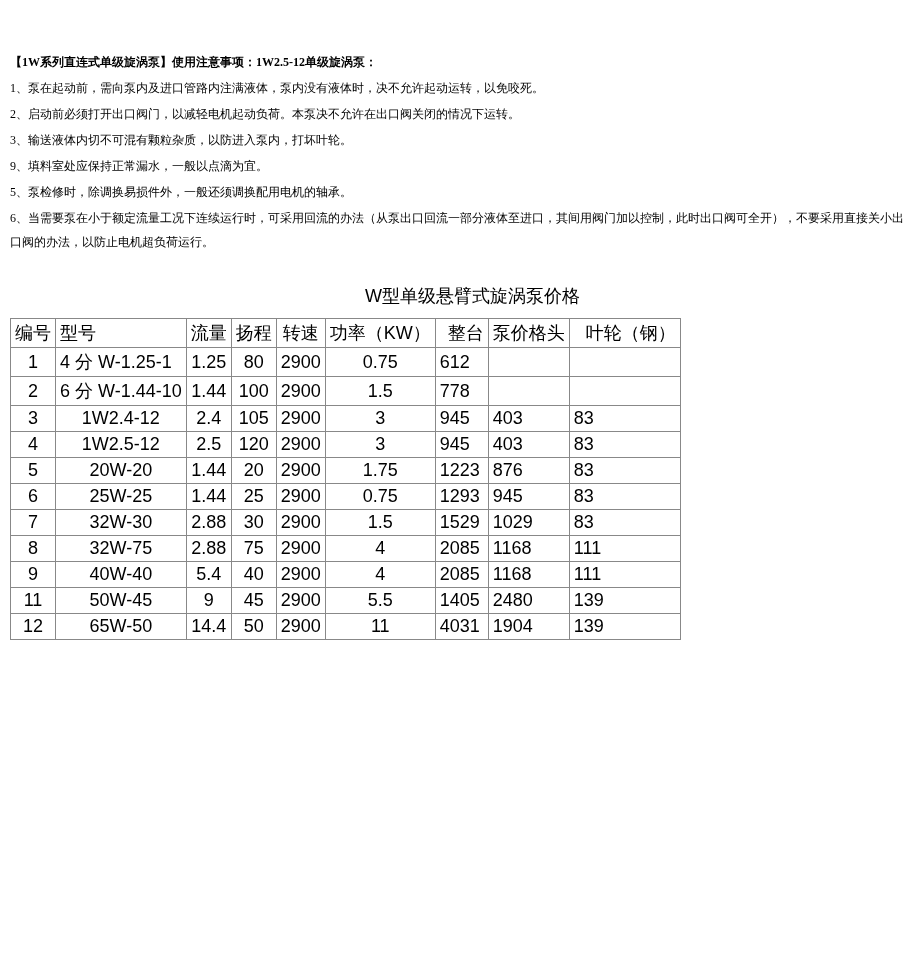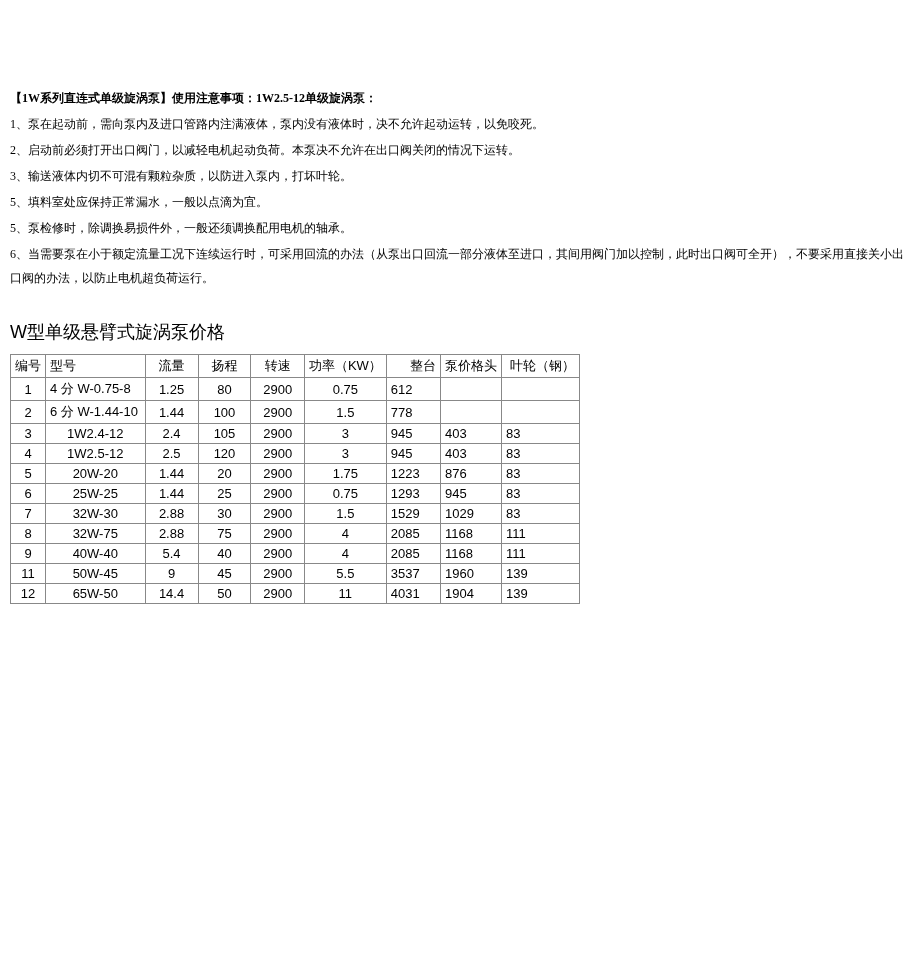--- a/index.html
+++ b/index.html
@@ -17,36 +17,35 @@
     }
     .intro {
       line-height: 2.0;
       margin-bottom: 30px;
     }
     .intro p {
       margin-bottom: 2px;
     }
     .bold {
       font-weight: bold;
-      margin-top: 36px;
     }
     .table-title {
-      text-align: left;
+      text-align: right;
       font-size: 18px;
       font-family: "Microsoft YaHei", "SimHei", sans-serif;
       font-weight: normal;
       margin-bottom: 10px;
       width: 570px;
       margin-left: 0;
     }
     table {
       border-collapse: collapse;
       width: 570px;
       font-family: Arial, "Microsoft YaHei", sans-serif;
-      font-size: 13px;
+      font-size: 18px;
     }
     th, td {
       border: 1px solid #888;
       padding: 2px 4px;
       height: 20px;
       text-align: left;
       vertical-align: middle;
       white-space: nowrap;
     }
     th {
@@ -54,33 +53,33 @@
       text-align: center;
     }
     .col-no { width: 34px; text-align: center; }
     .col-model { width: 100px; text-align: left; }
     .col-flow { width: 56px; text-align: center; }
     .col-head { width: 56px; text-align: center; }
     .col-speed { width: 56px; text-align: center; }
     .col-power { width: 70px; text-align: center; }
     .col-whole { width: 56px; text-align: right; padding-left:12px; }
     .col-pump { width: 56px; text-align: left; }
-    .col-imp { width: 70px; text-align: left; padding-left:8px;margin-top:44px;}
+    .col-imp { width: 70px; text-align: left; padding-left:16px;margin-top:44px;}
     td.center { text-align: center; }
     td.left { text-align: left; padding-left: 4px; }
   </style>
 </head>
 <body>
 
 <div class="intro">
   <p class="bold">【1W系列直连式单级旋涡泵】使用注意事项：1W2.5-12单级旋涡泵：</p>
   <p>1、泵在起动前，需向泵内及进口管路内注满液体，泵内没有液体时，决不允许起动运转，以免咬死。</p>
   <p>2、启动前必须打开出口阀门，以减轻电机起动负荷。本泵决不允许在出口阀关闭的情况下运转。</p>
   <p>3、输送液体内切不可混有颗粒杂质，以防进入泵内，打坏叶轮。</p>
-  <p>5、填料室处应保持正常漏水，一般以点滴为宜。</p>
+  <p>9、填料室处应保持正常漏水，一般以点滴为宜。</p>
   <p>5、泵检修时，除调换易损件外，一般还须调换配用电机的轴承。</p>
   <p>6、当需要泵在小于额定流量工况下连续运行时，可采用回流的办法（从泵出口回流一部分液体至进口，其间用阀门加以控制，此时出口阀可全开），不要采用直接关小出口阀的办法，以防止电机超负荷运行。</p>
 </div>
 
 <div class="table-title">W型单级悬臂式旋涡泵价格</div>
 
 <table>
   <thead>
     <tr>
       <th class="col-no">编号</th>
@@ -90,21 +89,21 @@
       <th class="col-speed">转速</th>
       <th class="col-power">功率（KW）</th>
       <th class="col-whole">整台</th>
       <th class="col-pump">泵价格头</th>
       <th class="col-imp">叶轮（钢）</th>
     </tr>
   </thead>
   <tbody id="tbody">
       <tr>
         <td class="center">1</td>
-        <td class="left">4 分 W-0.75-8</td>
+        <td class="left">4 分 W-1.25-1</td>
         <td class="center">1.25</td>
         <td class="center">80</td>
         <td class="center">2900</td>
         <td class="center">0.75</td>
         <td class="left">612</td>
         <td class="left"></td>
         <td class="left"></td>
       </tr>
       <tr>
         <td class="center">2</td>
@@ -194,22 +193,22 @@
         <td class="left">1168</td>
         <td class="left">111</td>
       </tr>
       <tr>
         <td class="center">11</td>
         <td class="center">50W-45</td>
         <td class="center">9</td>
         <td class="center">45</td>
         <td class="center">2900</td>
         <td class="center">5.5</td>
-        <td class="left">3537</td>
-        <td class="left">1960</td>
+        <td class="left">1405</td>
+        <td class="left">2480</td>
         <td class="left">139</td>
       </tr>
       <tr>
         <td class="center">12</td>
         <td class="center">65W-50</td>
         <td class="center">14.4</td>
         <td class="center">50</td>
         <td class="center">2900</td>
         <td class="center">11</td>
         <td class="left">4031</td>

